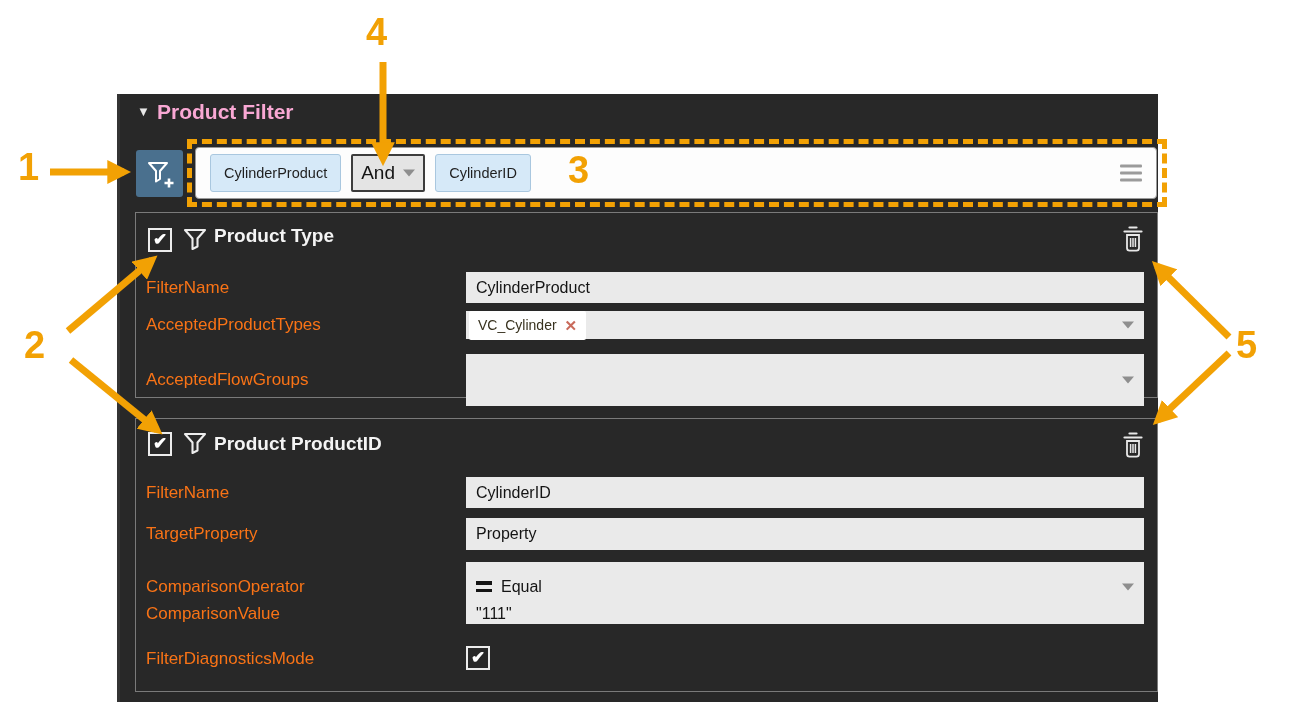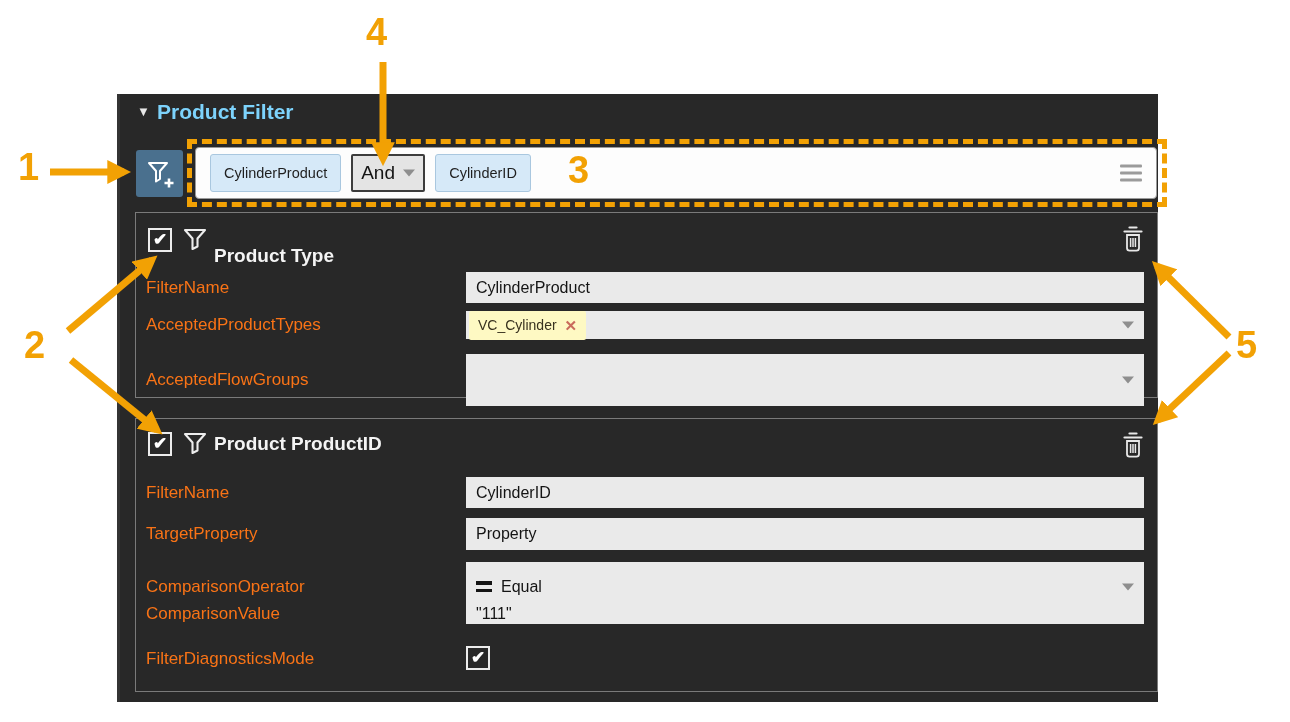--- a/index.html
+++ b/index.html
@@ -7,21 +7,21 @@
     width:1290px;height:722px;overflow:hidden;background:#ffffff;
     font-family:"Liberation Sans", sans-serif;position:relative;
   }
   
   .panel{
     position:absolute;left:117px;top:94px;width:1041px;height:608px;
     background:#282828;border-left:3px solid #343434;box-sizing:border-box;
   }
   .panel-header{position:absolute;left:0;top:0;width:100%;height:40px;}
   .collapse-tri{position:absolute;left:17px;top:11px;font-size:13px;color:#e8e8e8;line-height:1;cursor:pointer;}
-  .panel-title{position:absolute;left:37px;top:6px;font-size:21px;font-weight:bold;color:#7dd3fc;}
+  .panel-title{position:absolute;left:37px;top:6px;font-size:21px;font-weight:bold;color:#f9a8d4;}
 
   .add-filter-btn{
     position:absolute;left:16px;top:56px;width:47px;height:47px;border-radius:3px;
     background:#4A708E;display:flex;align-items:center;justify-content:center;cursor:pointer;
   }
 
   
   .dash-box{
     position:absolute;left:67px;top:45px;width:980px;height:68px;box-sizing:border-box;
     border:5px dashed #F2A104;z-index:6;pointer-events:none;
@@ -57,38 +57,38 @@
   }
   .card.type{top:118px;height:186px;}
   .card.prop{top:324px;height:274px;}
   .checkbox{
     width:24px;height:24px;box-sizing:border-box;border:2px solid #ECECEC;
     display:flex;align-items:center;justify-content:center;cursor:pointer;background:transparent;
   }
   .checkbox span{color:#ffffff;font-size:17px;font-weight:bold;line-height:1;transform:translateY(-1px);}
   .card-check{position:absolute;left:12px;top:15px;}
   .card-funnel{position:absolute;left:46px;top:14px;}
-  .card-title{position:absolute;left:78px;top:32px;font-size:19px;font-weight:bold;color:#f4f4f4;}
+  .card-title{position:absolute;left:78px;top:12px;font-size:19px;font-weight:bold;color:#f4f4f4;}
   .trash-btn{position:absolute;right:12px;top:12px;cursor:pointer;}
 
   .row{position:absolute;left:0;width:100%;}
   .field-label{
     position:absolute;left:10px;top:50%;transform:translateY(-50%);
     font-size:17px;color:#f97316;white-space:nowrap;
   }
   .control{
     position:absolute;left:330px;top:0;bottom:0;width:678px;box-sizing:border-box;
     background:#EAEAEA;display:flex;align-items:center;padding:0 10px;
     font-size:16px;color:#141414;
   }
   .control.dropdown{cursor:pointer;padding-right:28px;}
   .control.tagbox{padding:0 28px 0 3px;cursor:pointer;}
   .tag{
     height:29px;display:flex;align-items:center;gap:8px;padding:0 9px;
-    background:#fef9c3;border-radius:2px;font-size:14px;color:#38321F;
+    background:#ffffff;border-radius:2px;font-size:14px;color:#38321F;
   }
   .tag .x{color:#C96A5B;font-size:15px;font-weight:bold;cursor:pointer;line-height:1;}
   .eq-icon{display:inline-block;width:16px;margin-right:9px;}
   .eq-icon i{display:block;height:3.5px;background:#141414;margin:4px 0;}
   .cb-inline{position:absolute;left:330px;top:0;}
 
   
   .overlay{position:absolute;left:0;top:0;z-index:30;pointer-events:none;}
   .callout{
     position:absolute;z-index:31;color:#F2A104;font-size:38px;font-weight:bold;line-height:1;

